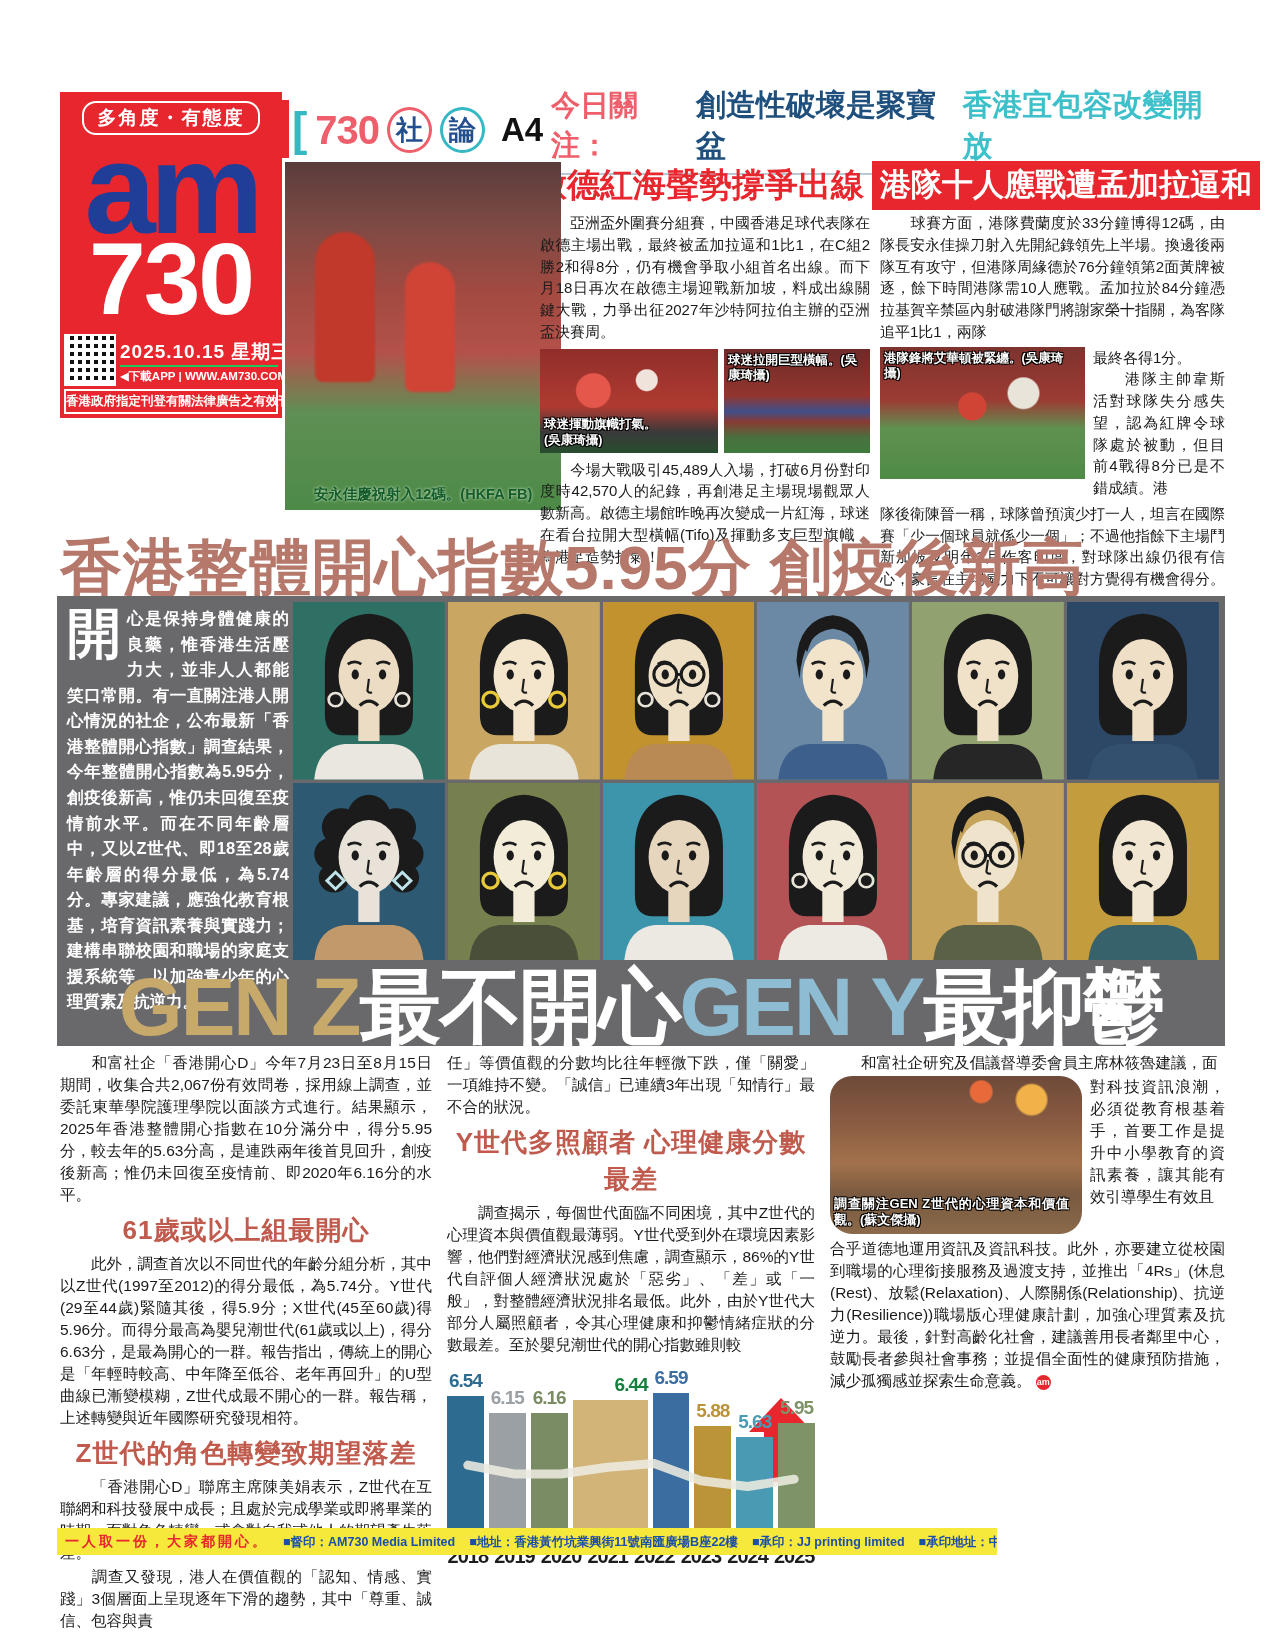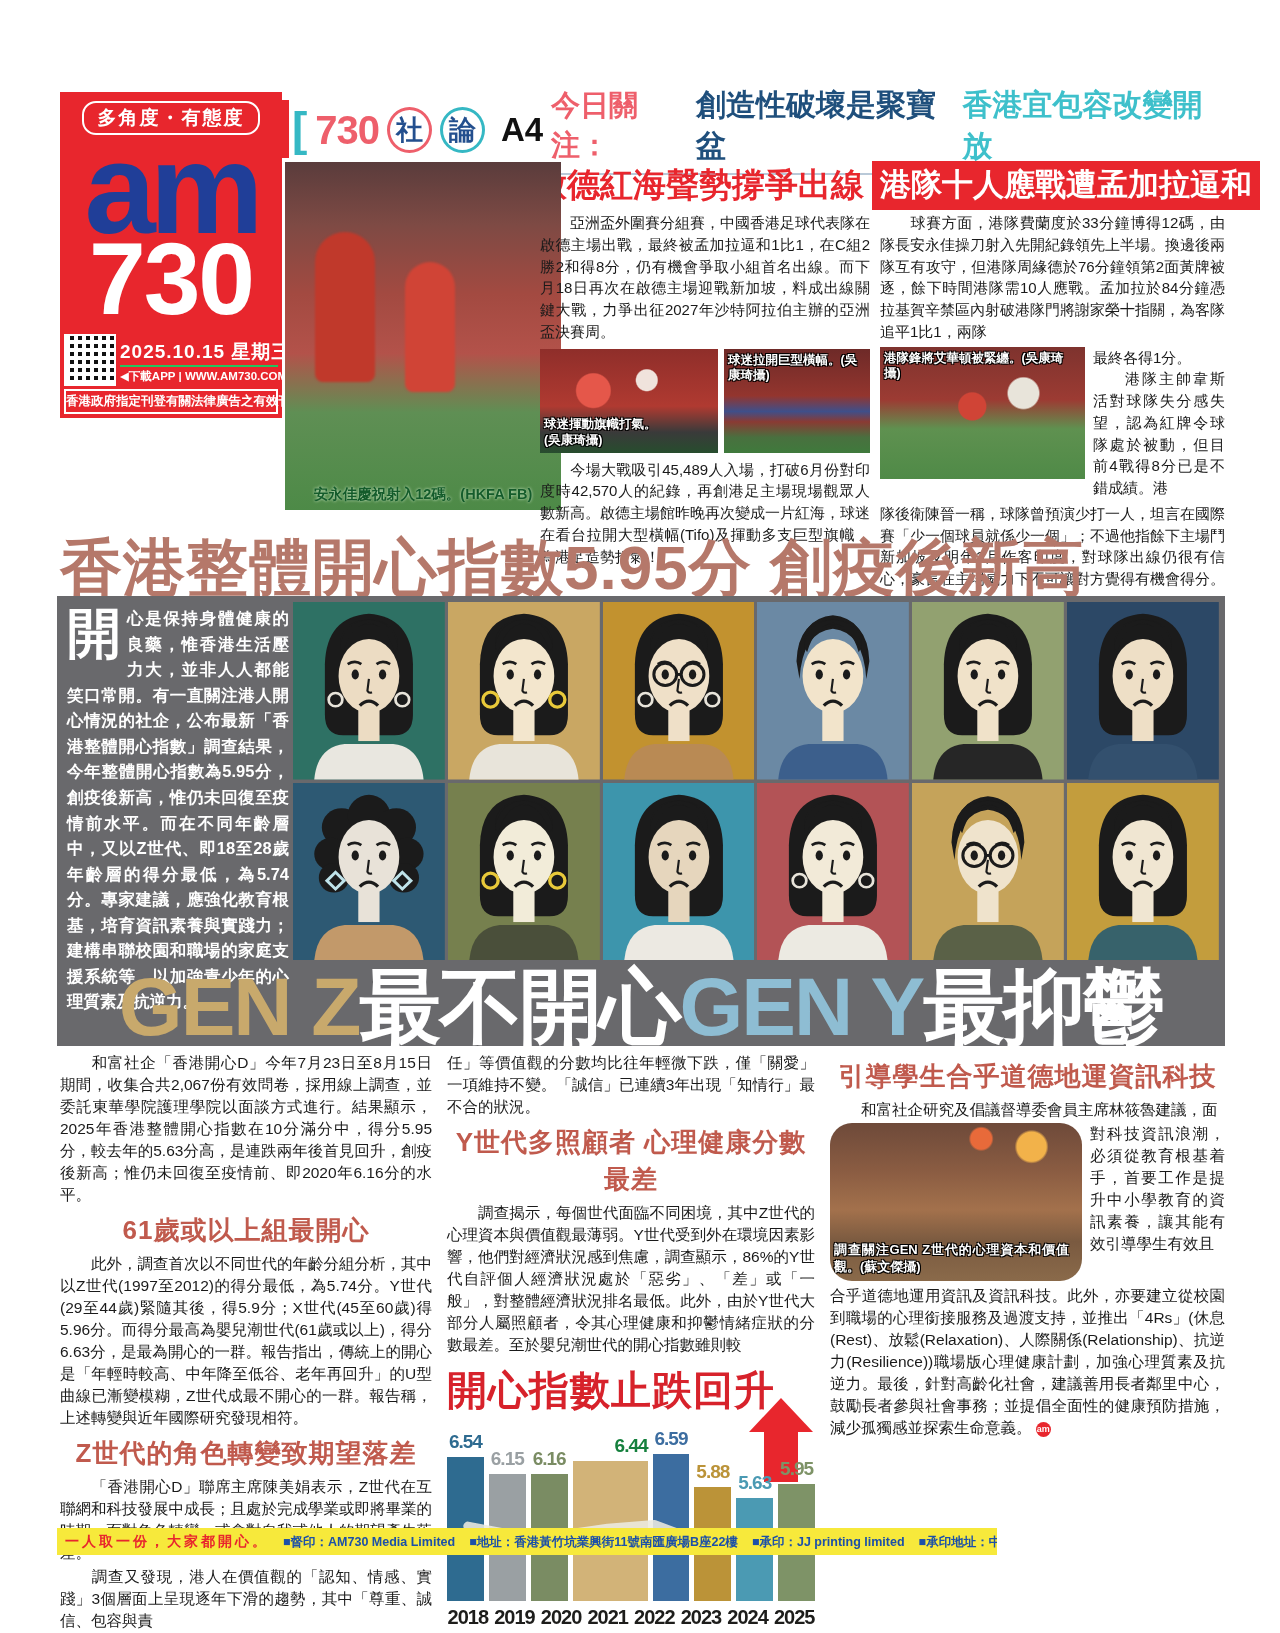--- a/index.html
+++ b/index.html
@@ -435,21 +435,20 @@
     <div class="subhead">Z世代的角色轉變致期望落差</div>
     <p><span class="indent"></span><span>「香港開心D」聯席主席陳美娟表示，Z世代在互聯網和科技發展中成長；且處於完成學業或即將畢業的時期，面對角色轉變，或會對自我或他人的期望產生落差。</span></p>
     <p><span class="indent"></span><span>調查又發現，港人在價值觀的「認知、情感、實踐」3個層面上呈現逐年下滑的趨勢，其中「尊重、誠信、包容與責</span></p>
   </div>
 
   <div class="bcol col2">
     <p><span>任」等價值觀的分數均比往年輕微下跌，僅「關愛」一項維持不變。「誠信」已連續3年出現「知情行」最不合的狀況。</span></p>
     <div class="subhead">Y世代多照顧者 心理健康分數最差</div>
     <p><span class="indent"></span><span>調查揭示，每個世代面臨不同困境，其中Z世代的心理資本與價值觀最薄弱。Y世代受到外在環境因素影響，他們對經濟狀況感到焦慮，調查顯示，86%的Y世代自評個人經濟狀況處於「惡劣」、「差」或「一般」，對整體經濟狀況排名最低。此外，由於Y世代大部分人屬照顧者，令其心理健康和抑鬱情緒症狀的分數最差。至於嬰兒潮世代的開心指數雖則較</span></p>
     <div class="chart">
-      <div class="chart-title">開心指數止跌回升</div>
       <div class="chart-arrow">
         <div class="head"></div>
           <div class="stem"></div>
       </div>
       <div class="bars" id="chart-bars">
         <svg class="trend" id="trend-line" viewBox="0 0 368 150" preserveAspectRatio="none">
             <polyline points="20.8125,75.12 67.4375,83.96 114.0625,83.96 160.6875,77.2 207.3125,73.56 253.9375,90.72 300.5625,96.44 347.1875,89.16" fill="none" stroke="#eceadf" stroke-width="9" stroke-linejoin="round" stroke-linecap="round" opacity="0.88"></polyline>
           </svg>
       <div class="barwrap">
             <span class="barlabel" style="color: rgb(46, 107, 144);">6.54</span>
@@ -491,21 +490,20 @@
           <span>2021</span>
           <span>2022</span>
           <span>2023</span>
           <span>2024</span>
           <span>2025</span>
         </div>
     </div>
   </div>
 
   <div class="bcol col3">
-    <div class="subhead">引導學生合乎道德地運資訊科技</div>
     <p><span class="indent"></span><span>和富社企研究及倡議督導委會員主席林筱魯建議，面</span></p>
     <div class="c3row">
       <div class="photo street">
         <span class="pcap" style="left:4px; bottom:6px; width:235px; font-size:13px;">調查關注GEN Z世代的心理資本和價值觀。(蘇文傑攝)</span>
       </div>
       <div class="c3side">
         <p>對科技資訊浪潮，必須從教育根基着手，首要工作是提升中小學教育的資訊素養，讓其能有效引導學生有效且</p>
       </div>
     </div>
     <p><span>合乎道德地運用資訊及資訊科技。此外，亦要建立從校園到職場的心理銜接服務及過渡支持，並推出「4Rs」(休息(Rest)、放鬆(Relaxation)、人際關係(Relationship)、抗逆力(Resilience))職場版心理健康計劃，加強心理質素及抗逆力。最後，針對高齡化社會，建議善用長者鄰里中心，鼓勵長者參與社會事務；並提倡全面性的健康預防措施，減少孤獨感並探索生命意義。</span>

